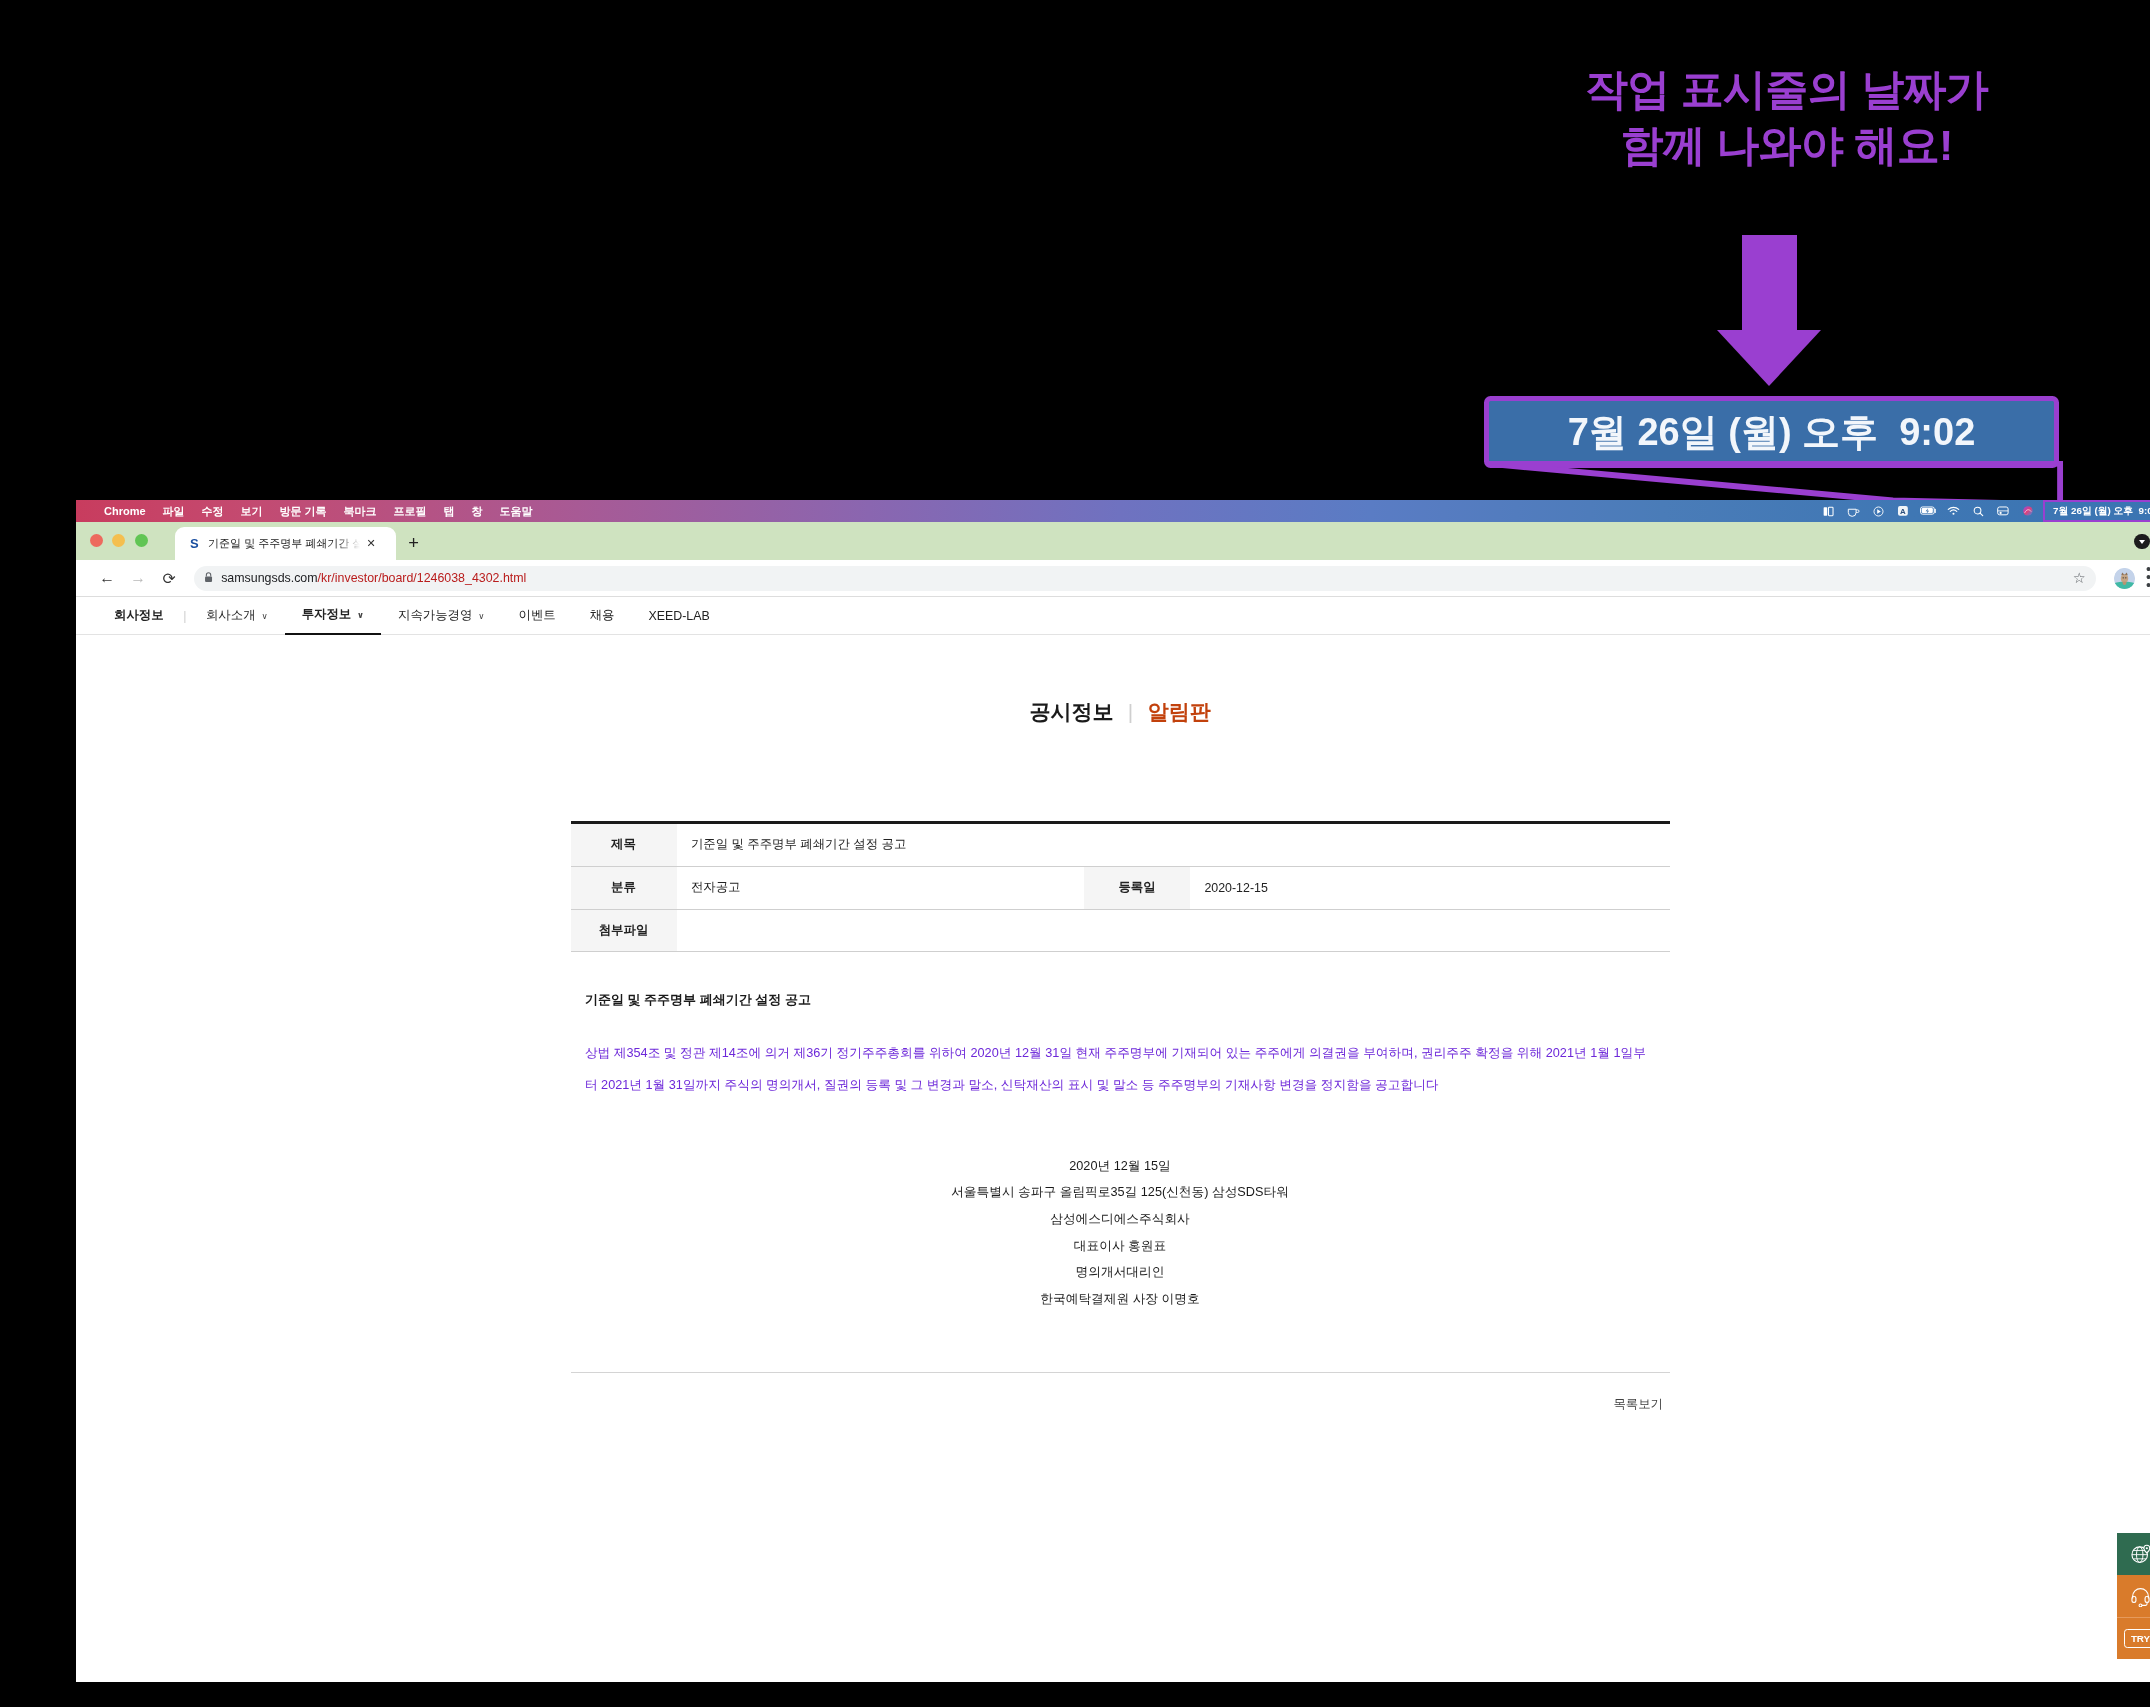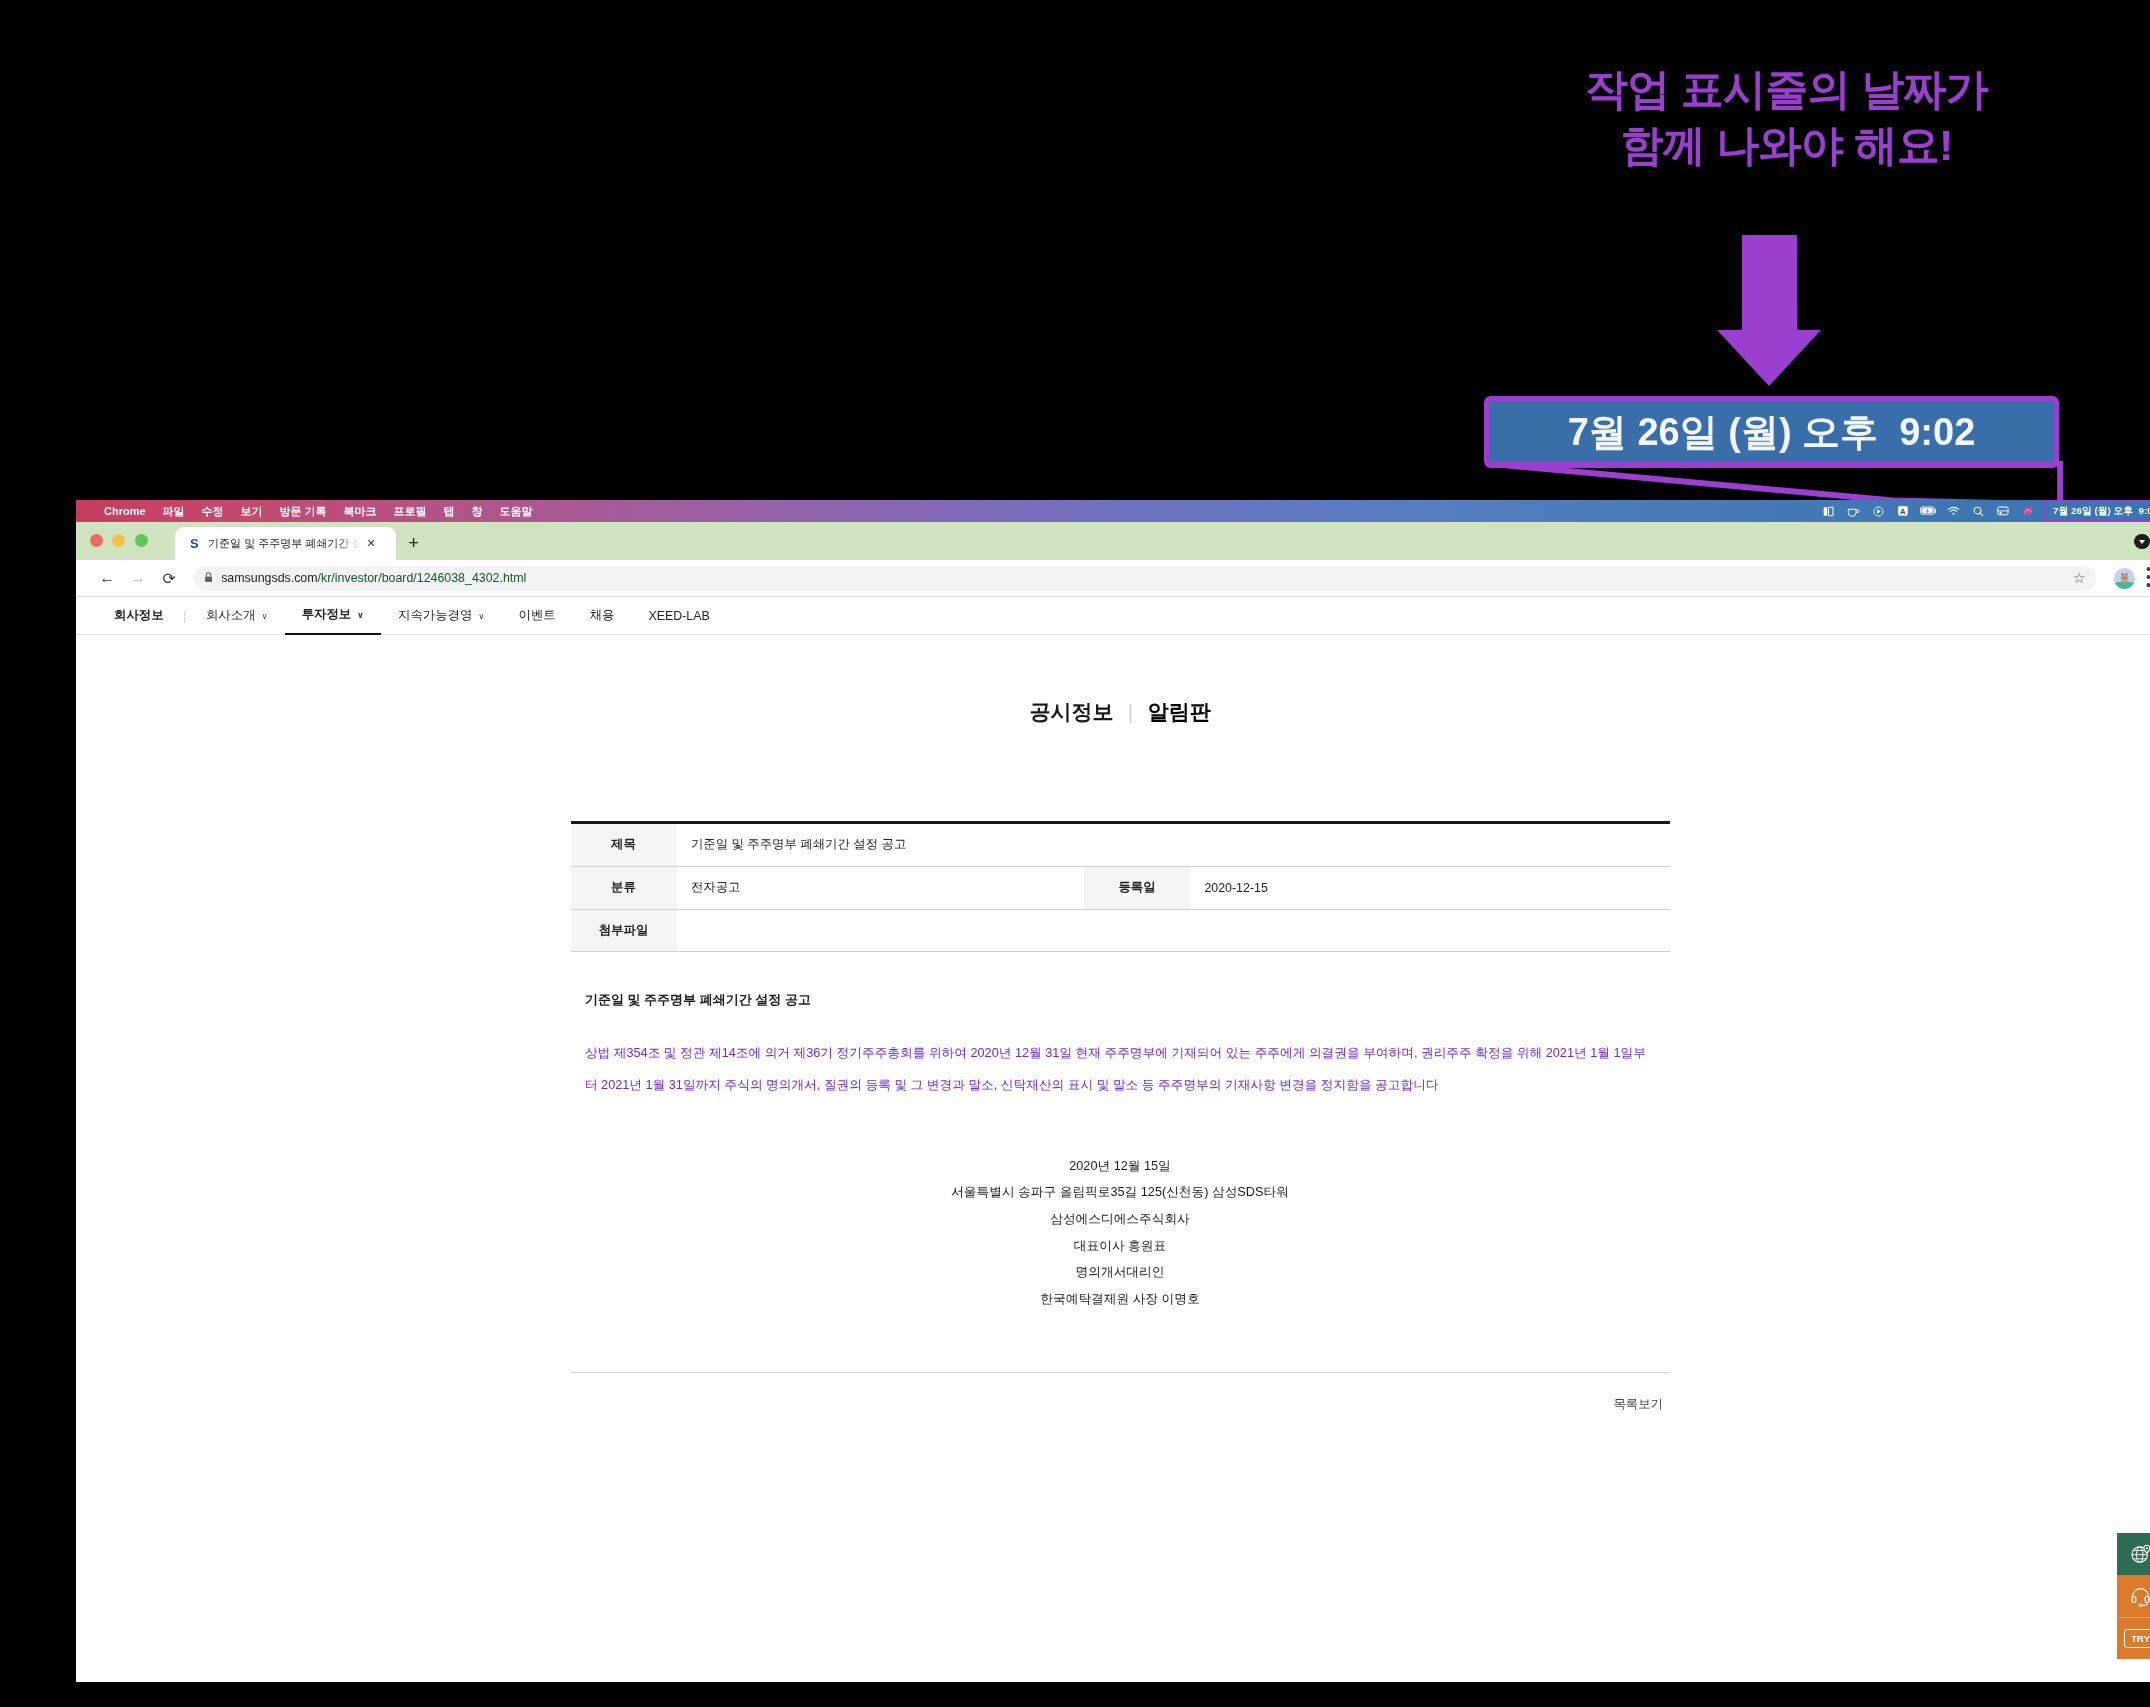--- a/index.html
+++ b/index.html
@@ -185,21 +185,21 @@
     height: 25px;
     background: #f1f3f4;
     border-radius: 12.4px;
     display: flex; align-items: center;
     padding: 0 10.5px;
     margin: 0 9.1px;
     gap: 7.8px;
   }
   #omnibox .lock { font-size: 9.8px; color: #5f6368; }
   #omnibox-url { font-size: 12.4px; color: #202124; }
-  #omnibox-url .dim { color: #14532d; }
+  #omnibox-url .dim { color: #b91c1c; }
   #bookmark-star { font-size: 14.4px; color: #5f6368; margin-left: auto; }
   #profile-avatar {
     width: 21px; height: 21px; border-radius: 50%;
     background: radial-gradient(circle at 50% 72%, #4fb8a8 0 42%, #c4d3ea 43% 100%);
     display: flex; align-items: flex-end; justify-content: center;
     overflow: hidden; margin-left: 9.1px;
     font-size: 11.8px;
   }
   #chrome-menu {
     margin-left: 10.5px; font-size: 14.4px; color: #3c4043;
@@ -239,21 +239,21 @@
   #page-heading {
     margin-top: 63px;
     text-align: center;
     font-size: 21px;
     font-weight: bold;
     display: flex; align-items: center; justify-content: center;
     gap: 14.4px;
     color: #1a1a1a;
   }
   #page-heading .hdiv { color: #cfcfcf; font-weight: normal; }
-  #page-heading .hactive { color: #000000; text-align: right; }
+  #page-heading .hactive { color: #c2410c; text-align: right; }
 
   #info-table {
     width: 1099px;
     margin: 95px auto 0 auto;
     border-top: 3.3px solid #1a1a1a;
     border-collapse: collapse;
     font-size: 12.4px;
   }
   #info-table td {
     border-bottom: 0.7px solid #cfcfcf;

